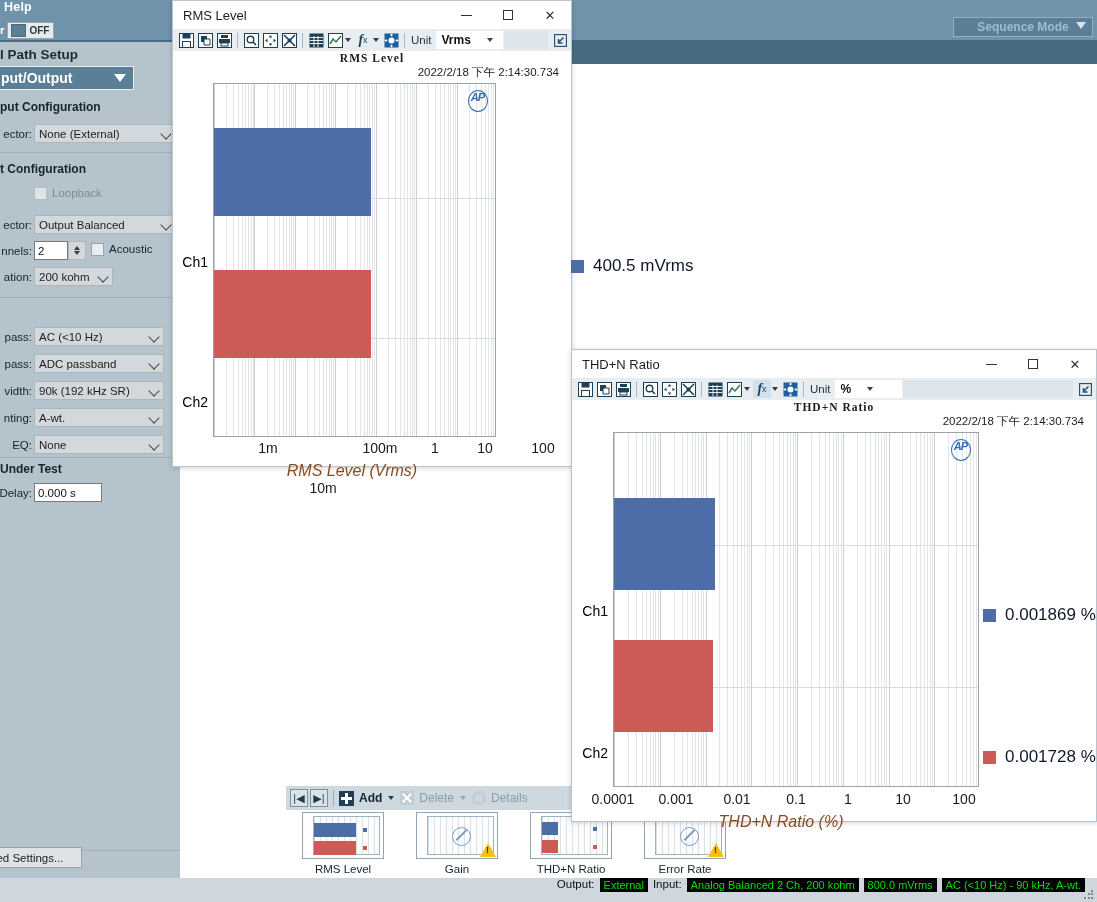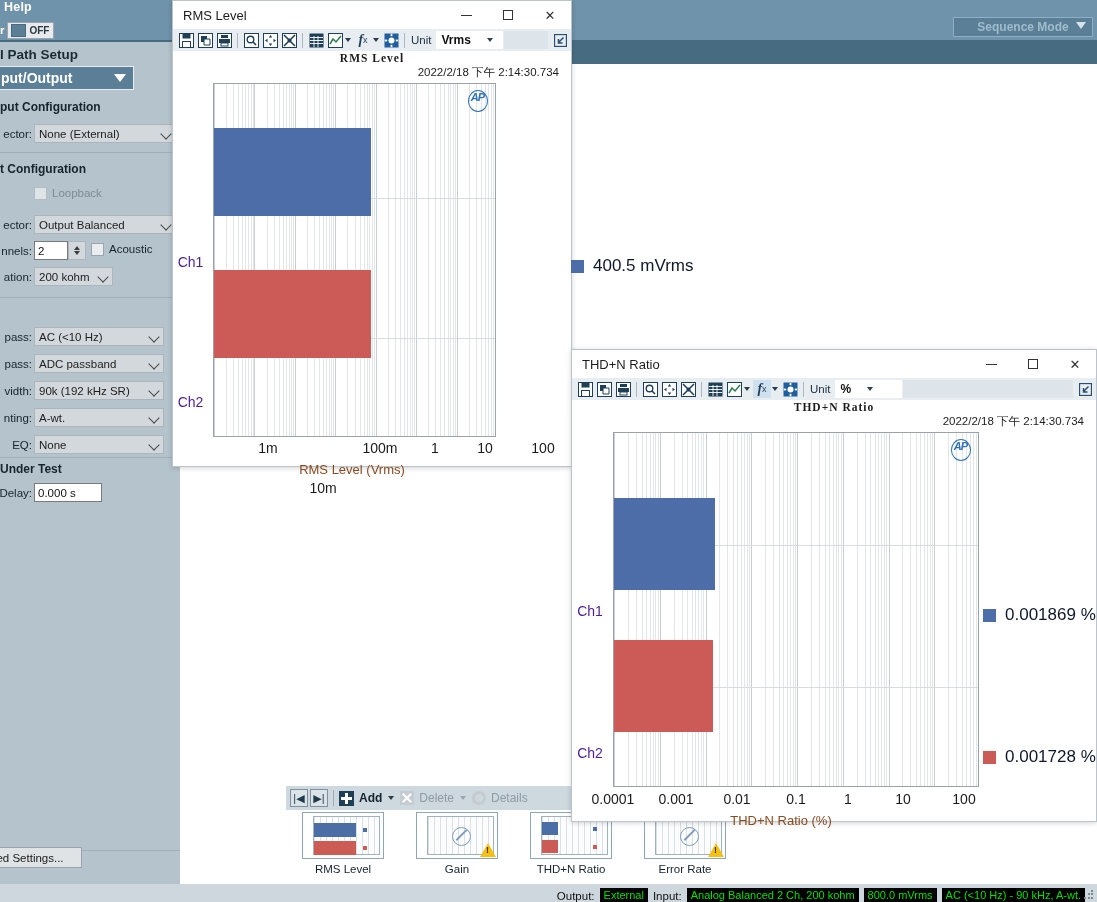--- a/index.html
+++ b/index.html
@@ -202,22 +202,22 @@
     border-bottom: 14px solid #f5c013;
   }
   .warn::after {
     content: '!'; position: absolute; left: -2px; top: 3px; font-size: 9px;
     font-weight: bold; color: #4a3a00; line-height: 1;
   }
   .tile .cap { margin-top: 4px; font-size: 11.5px; color: #16242c; }
 
   
   .statusbar {
-    position: absolute; left: 0; bottom: 0; width: 1097px; height: 18px;
-    background: #ced7dd; display: flex; align-items: flex-end; justify-content: flex-end;
+    position: absolute; left: 0; bottom: 0; width: 1097px; height: 24px;
+    background: #ced7dd; display: flex; align-items: flex-start; justify-content: flex-end;
     font-size: 11.5px; color: #111; gap: 5px; padding-right: 12px; box-sizing: border-box; padding-left: 29px;
   }
   .st-lbl { color: #111; }
   .st-val {
     background: #000000; color: #00e000; padding: 1px 4px; font-size: 11px;
     font-family: "Liberation Sans", sans-serif; white-space: nowrap;
   }
   .grip {
     position: absolute; right: 2px; bottom: 1px; width: 12px; height: 12px;
     background-image:
@@ -288,24 +288,24 @@
   }
   .plot .minorgrid {
     position: absolute; left: 0; top: 0; right: 0; bottom: 0;
   }
   .plot .vline { position: absolute; top: 0; bottom: 0; width: 1px; background: #e2e6e9; }
   .plot .vmajor { position: absolute; top: 0; bottom: 0; width: 1px; background: #c9ced2; }
   .plot .hline { position: absolute; left: 0; right: 0; height: 1px; background: #d8dcdf; }
   .bar { position: absolute; }
   .bar.b1 { background: #4c6da7; }
   .bar.b2 { background: #cc5b57; }
-  .catlabel { position: absolute; font-size: 14px; color: #4c1d95; text-align: center; }
+  .catlabel { position: absolute; font-size: 14px; color: #000000; text-align: right; }
   .tick { position: absolute; font-size: 14px; color: #1a1a1a; text-align: center; }
   .axistitle {
-    position: absolute; font-size: 13px; color: #8a4a20; text-align: center; width: 100%;
+    position: absolute; font-size: 16px; color: #8a4a20; text-align: center; width: 100%; font-style: italic;
   }
   .legend-item { position: absolute; display: flex; align-items: center; gap: 9px; }
   .legend-swatch { width: 13px; height: 13px; }
   .legend-text { font-size: 17px; color: #0f172a; white-space: nowrap; }
   .ap-logo {
     position: absolute; font-size: 11px; font-weight: bold; font-style: italic;
     color: #2e6fb7; letter-spacing: -1px;
   }
   .ap-logo .ring {
     display: inline-block; border: 1.4px solid #2e6fb7; border-radius: 50%;

